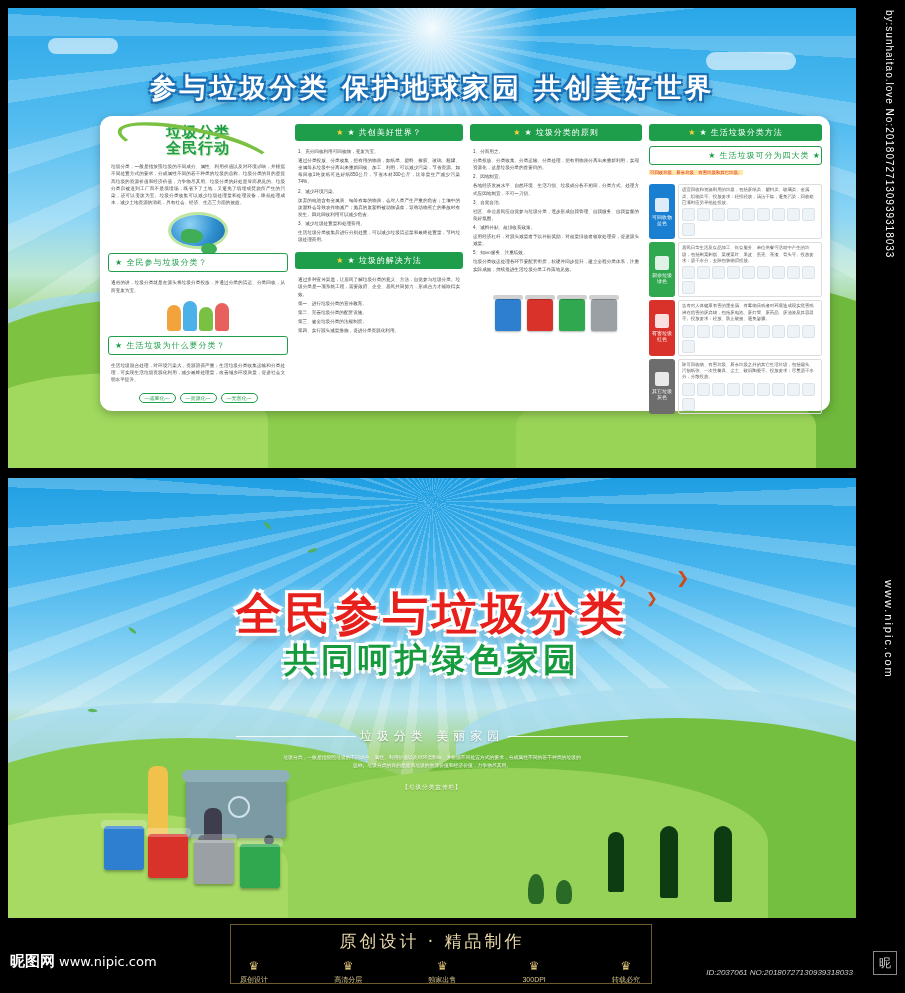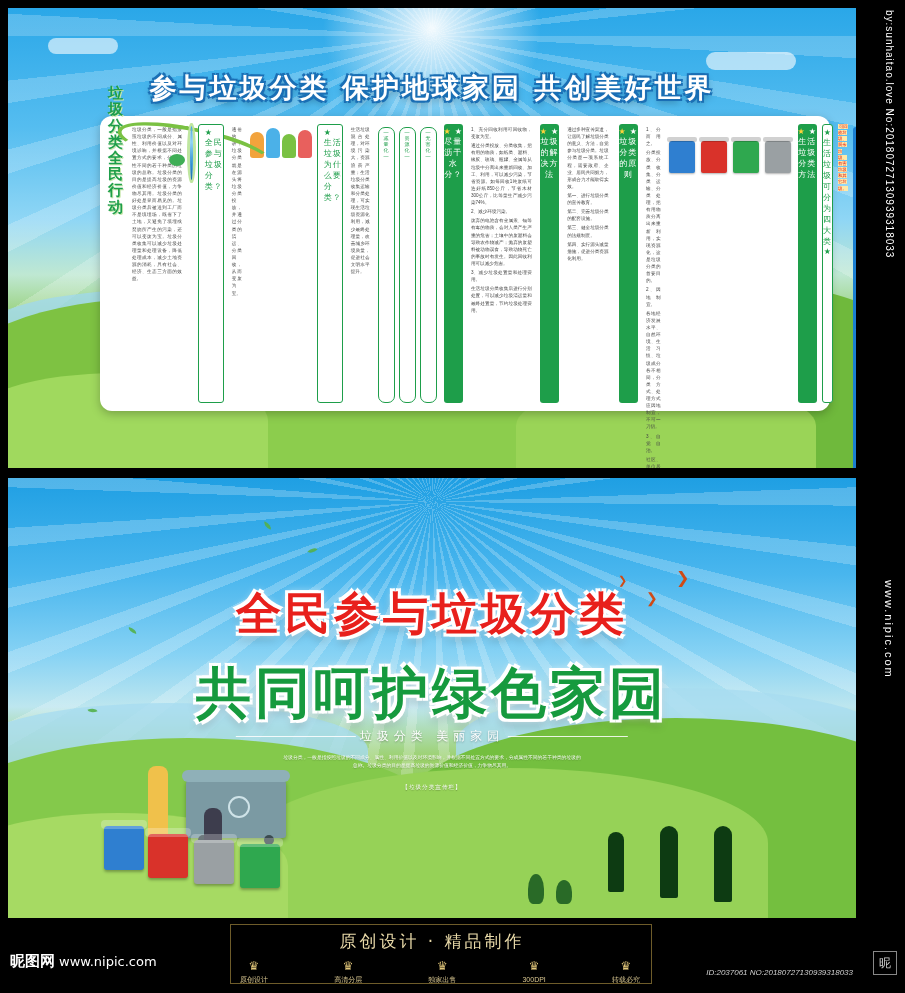--- a/index.html
+++ b/index.html
@@ -32,21 +32,21 @@
   .bh2{right:-20px;width:380px;height:100px;}
   .cloud{position:absolute;background:rgba(255,255,255,.6);border-radius:30px;}
 
   .banner{position:absolute;left:50%;top:62px;transform:translateX(-50%);white-space:nowrap;
           font-size:27px;font-weight:bold;color:#fff;letter-spacing:3px;
           text-shadow:0 0 3px #1b6fb5, 2px 2px 0 #1b6fb5, -2px 2px 0 #1b6fb5, 2px -2px 0 #1b6fb5, -2px -2px 0 #1b6fb5, 0 4px 7px rgba(0,0,0,.35);
           font-family:"DejaVu Sans",sans-serif;}
 
   .panel{position:absolute;left:92px;top:108px;width:730px;height:295px;background:#fff;border-radius:12px;box-shadow:0 3px 10px rgba(0,0,0,.25);padding:8px;box-sizing:border-box;}
   .cols{display:flex;gap:7px;height:100%;}
-  .col{flex:1;display:flex;flex-direction:row;gap:5px;}
+  .col{flex:1;display:flex;flex-direction:column;gap:5px;}
   .col.c1{flex:0 0 180px;}
   .col.c2{flex:0 0 168px;}
   .col.c3{flex:0 0 172px;}
   .col.c4{flex:1;}
 
   .sec-head{background:#1e9e4a;color:#fff;font-size:8px;text-align:center;padding:3px 0;border-radius:3px;letter-spacing:1px;position:relative;}
   .sec-head .star{color:#ffd33a;font-size:8px;margin-right:3px;}
   .sec-head.light{background:#fff;color:#1e9e4a;border:1px solid #1e9e4a;text-align:left;padding-left:6px;}
   .body-text{font-size:4.6px;line-height:1.55;color:#444;text-align:justify;padding:2px 3px;}
   .body-text p{margin:0 0 2px 0;}
@@ -91,21 +91,21 @@
   .ph3{left:240px;bottom:0;width:520px;height:150px;background:#96d257;}
   .ph4{left:-60px;bottom:0;width:340px;height:105px;background:#a6da63;}
   .pbh{position:absolute;bottom:120px;border-radius:50% 50% 0 0;background:#a7dcf0;opacity:.8;}
   .pbh1{left:-40px;width:400px;height:95px;}
   .pbh2{right:-40px;width:440px;height:110px;}
 
   .ptitle{position:absolute;left:50%;transform:translateX(-50%);white-space:nowrap;font-weight:bold;
           font-family:Liberation Mono, monospace;color:#e8201c;letter-spacing:4px;
           text-shadow:0 0 2px #fff, 3px 3px 0 #fff, -3px 3px 0 #fff, 3px -3px 0 #fff, -3px -3px 0 #fff, 0 0 8px #fff, 0 6px 10px rgba(0,0,0,.25);}
   .pt1{top:106px;font-size:45px;}
-  .pt2{top:179px;font-size:55px;color:#169a3e;}
+  .pt2{top:160px;font-size:33px;color:#169a3e;}
   .sub-line{position:absolute;left:50%;top:250px;transform:translateX(-50%);display:flex;align-items:center;gap:4px;color:#fff;}
   .sub-line .ln{width:120px;height:1px;background:rgba(255,255,255,.85);}
   .sub-line .st{font-size:12px;letter-spacing:5px;text-shadow:0 1px 2px rgba(0,0,0,.3);}
   .p-body{position:absolute;left:50%;top:276px;transform:translateX(-50%);width:300px;text-align:center;color:#fff;font-size:4.8px;line-height:1.7;text-shadow:0 1px 1px rgba(0,0,0,.25);}
   .p-cap{position:absolute;left:50%;top:306px;transform:translateX(-50%);color:#fff;font-size:5.6px;letter-spacing:1px;text-shadow:0 1px 1px rgba(0,0,0,.3);}
 
   .bird{position:absolute;color:#cf4a16;font-size:11px;}
   .leaf{position:absolute;width:9px;height:5px;background:#53b04a;border-radius:0 100% 0 100%;opacity:.9;}
 
   .dumpster{position:absolute;left:178px;top:300px;width:100px;height:60px;background:#7b9aa3;border-radius:6px 6px 3px 3px;box-shadow:0 2px 4px rgba(0,0,0,.3);}
@@ -175,21 +175,21 @@
           <div class="sec-head light">★ 生活垃圾为什么要分类？</div>
           <div class="body-text">生活垃圾混合处理，对环境污染大，资源浪费严重；生活垃圾分类收集运输和分类处理，可实现生活垃圾资源化利用，减少最终处理量，改善城乡环境质量，促进社会文明水平提升。</div>
           <div class="tagrow">
             <span class="tag">—减量化—</span>
             <span class="tag">—资源化—</span>
             <span class="tag">—无害化—</span>
           </div>
         </div>
 
         <div class="col c2">
-          <div class="sec-head"><span class="star">★</span><span>★ 尽量沥干水分？</span></div>
+          <div class="sec-head"><span class="star">★</span><span>★ 共创美好世界？</span></div>
           <div class="body-text num-list">
             <p>1、充分回收利用可回收物，变废为宝。</p>
             <p>通过分类投放、分类收集，把有用的物质，如纸类、塑料、橡胶、玻璃、瓶罐、金属等从垃圾中分离出来重新回收、加工、利用，可以减少污染，节省资源。如每回收1吨废纸可造好纸850公斤，节省木材300公斤，比等量生产减少污染74%。</p>
             <p>2、减少环境污染。</p>
             <p>废弃的电池含有金属汞、镉等有毒的物质，会对人类产生严重的危害；土壤中的废塑料会导致农作物减产；抛弃的废塑料被动物误食，导致动物死亡的事故时有发生。因此回收利用可以减少危害。</p>
             <p>3、减少垃圾处置量和处理费用。</p>
             <p>生活垃圾分类收集后进行分别处置，可以减少垃圾清运量和最终处置量，节约垃圾处理费用。</p>
           </div>
           <div class="sec-head"><span class="star">★</span><span>★ 垃圾的解决方法</span></div>
           <div class="body-text num-list">

